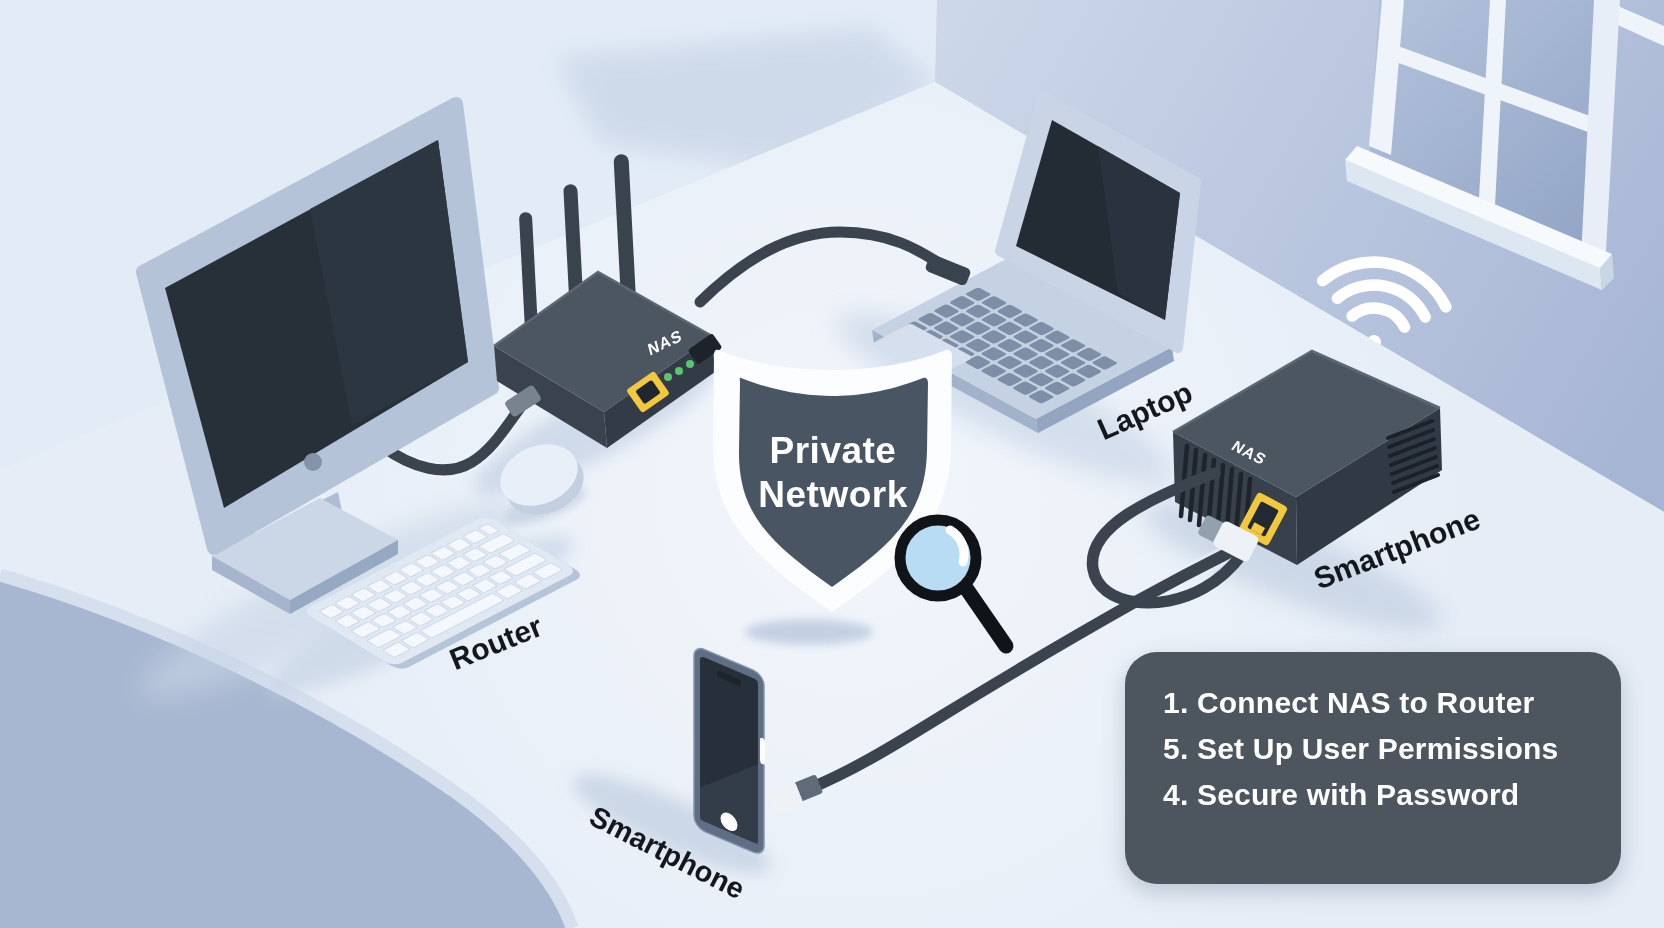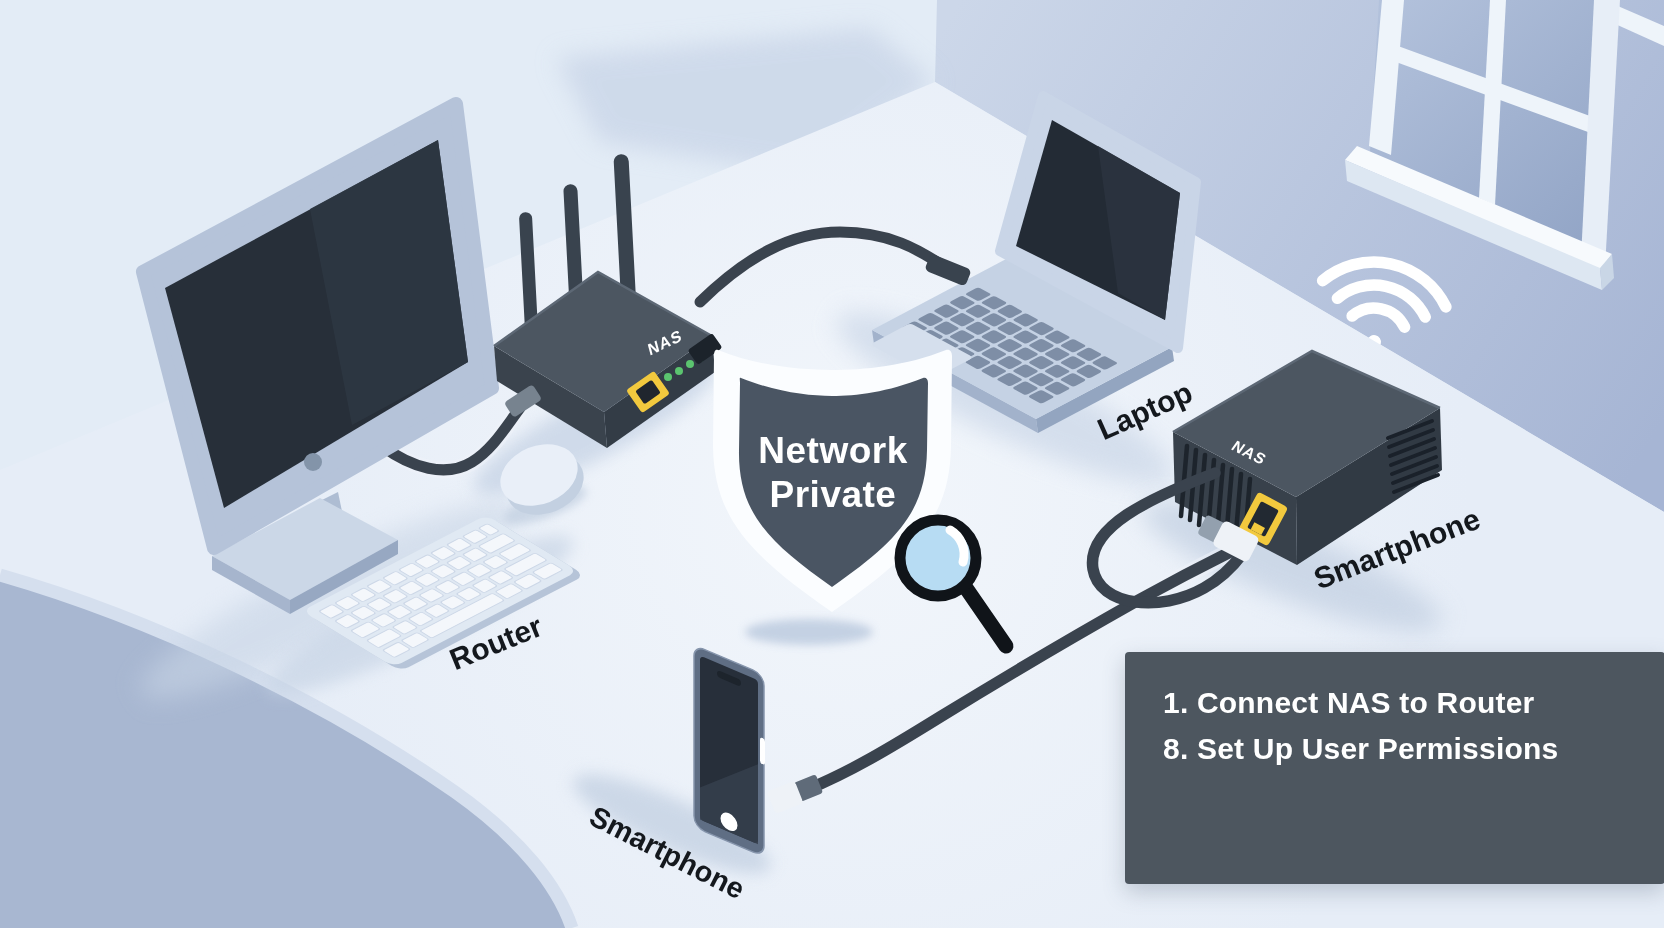--- a/index.html
+++ b/index.html
@@ -7,22 +7,22 @@
          font-family:"Liberation Sans","DejaVu Sans",sans-serif;}
   #scene{position:absolute;left:0;top:0;}
   .overlay{position:absolute;left:0;top:0;width:1664px;height:928px;pointer-events:none;}
   .label{position:absolute;font-weight:bold;color:#14181d;white-space:nowrap;
          transform:translate(-50%,-50%);}
   .badge{position:absolute;font-weight:bold;color:#ffffff;white-space:nowrap;
          transform:translate(-50%,-50%);letter-spacing:1px;}
   #shield-text{position:absolute;left:833px;top:429px;transform:translateX(-50%);
         text-align:center;color:#ffffff;font-weight:bold;font-size:37px;line-height:44px;
         letter-spacing:.5px;}
-  #steps-panel{position:absolute;left:1125px;top:652px;width:540px;height:232px;
-        background:#4d565f;border-radius:4px;box-sizing:border-box;
+  #steps-panel{position:absolute;left:1125px;top:652px;width:496px;height:232px;
+        background:#4d565f;border-radius:32px;box-sizing:border-box;
         padding:28px 20px 0 38px;box-shadow:0 8px 22px rgba(72,88,112,.28);}
   .step-line{color:#ffffff;font-weight:bold;font-size:30px;line-height:46px;
         letter-spacing:.2px;white-space:nowrap;}
   #router-label{left:496px;top:643px;font-size:30px;transform:translate(-50%,-50%) rotate(-22deg);}
   #laptop-label{left:1145px;top:411px;font-size:30px;transform:translate(-50%,-50%) rotate(-24deg);}
   #smartphone-label-right{left:1397px;top:549px;font-size:30px;transform:translate(-50%,-50%) rotate(-21deg);}
   #smartphone-label-bottom{left:667px;top:853px;font-size:29px;transform:translate(-50%,-50%) rotate(27deg);}
   #router-nas-badge{left:665px;top:343px;font-size:16px;transform:translate(-50%,-50%) rotate(-25deg) skewX(-10deg);}
   #nas-box-badge{left:1249px;top:453px;font-size:15.5px;transform:translate(-50%,-50%) rotate(27deg) skewX(-8deg);}
 </style>
@@ -330,27 +330,28 @@
     <g transform="translate(1243,545) rotate(27)">
       <rect x="-46" y="-11" width="22" height="22" rx="4" fill="#93a0ae"></rect>
       <rect x="-28" y="-14" width="40" height="28" rx="5" fill="#eef2f7"></rect>
     </g>
   </g>
 </svg>
 
 <div class="overlay">
 
   <div id="shield-text">
+    <div>Private</div>
     <div>Network</div>
-    <div>Private</div>
   </div>
 
   <div id="steps-panel">
     <div class="step-line">1. Connect NAS to Router</div>
-    <div class="step-line">8. Set Up User Permissions</div>
+    <div class="step-line">5. Set Up User Permissions</div>
+    <div class="step-line">4. Secure with Password</div>
   </div>
 
   <div class="label" id="router-label">Router</div>
   <div class="label" id="laptop-label">Laptop</div>
   <div class="label" id="smartphone-label-right">Smartphone</div>
   <div class="label" id="smartphone-label-bottom">Smartphone</div>
 
   <div class="badge" id="router-nas-badge">NAS</div>
   <div class="badge" id="nas-box-badge">NAS</div>
 </div>

